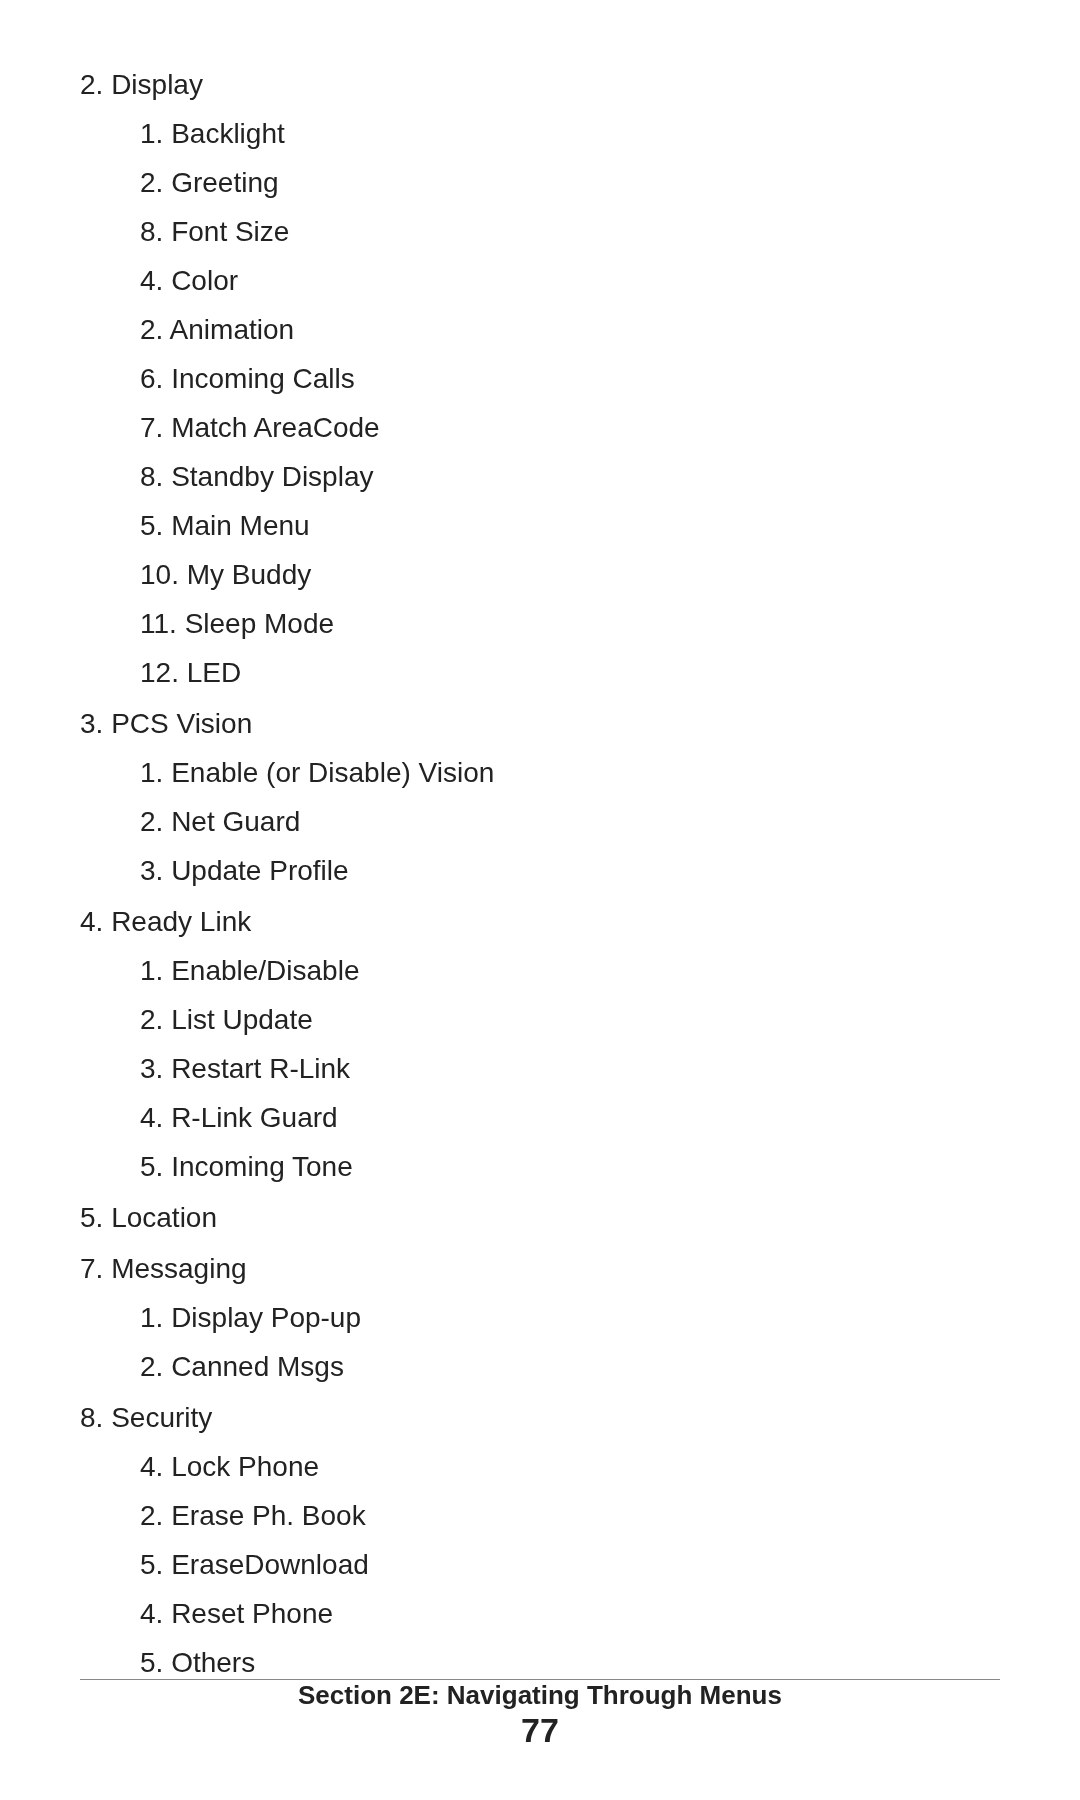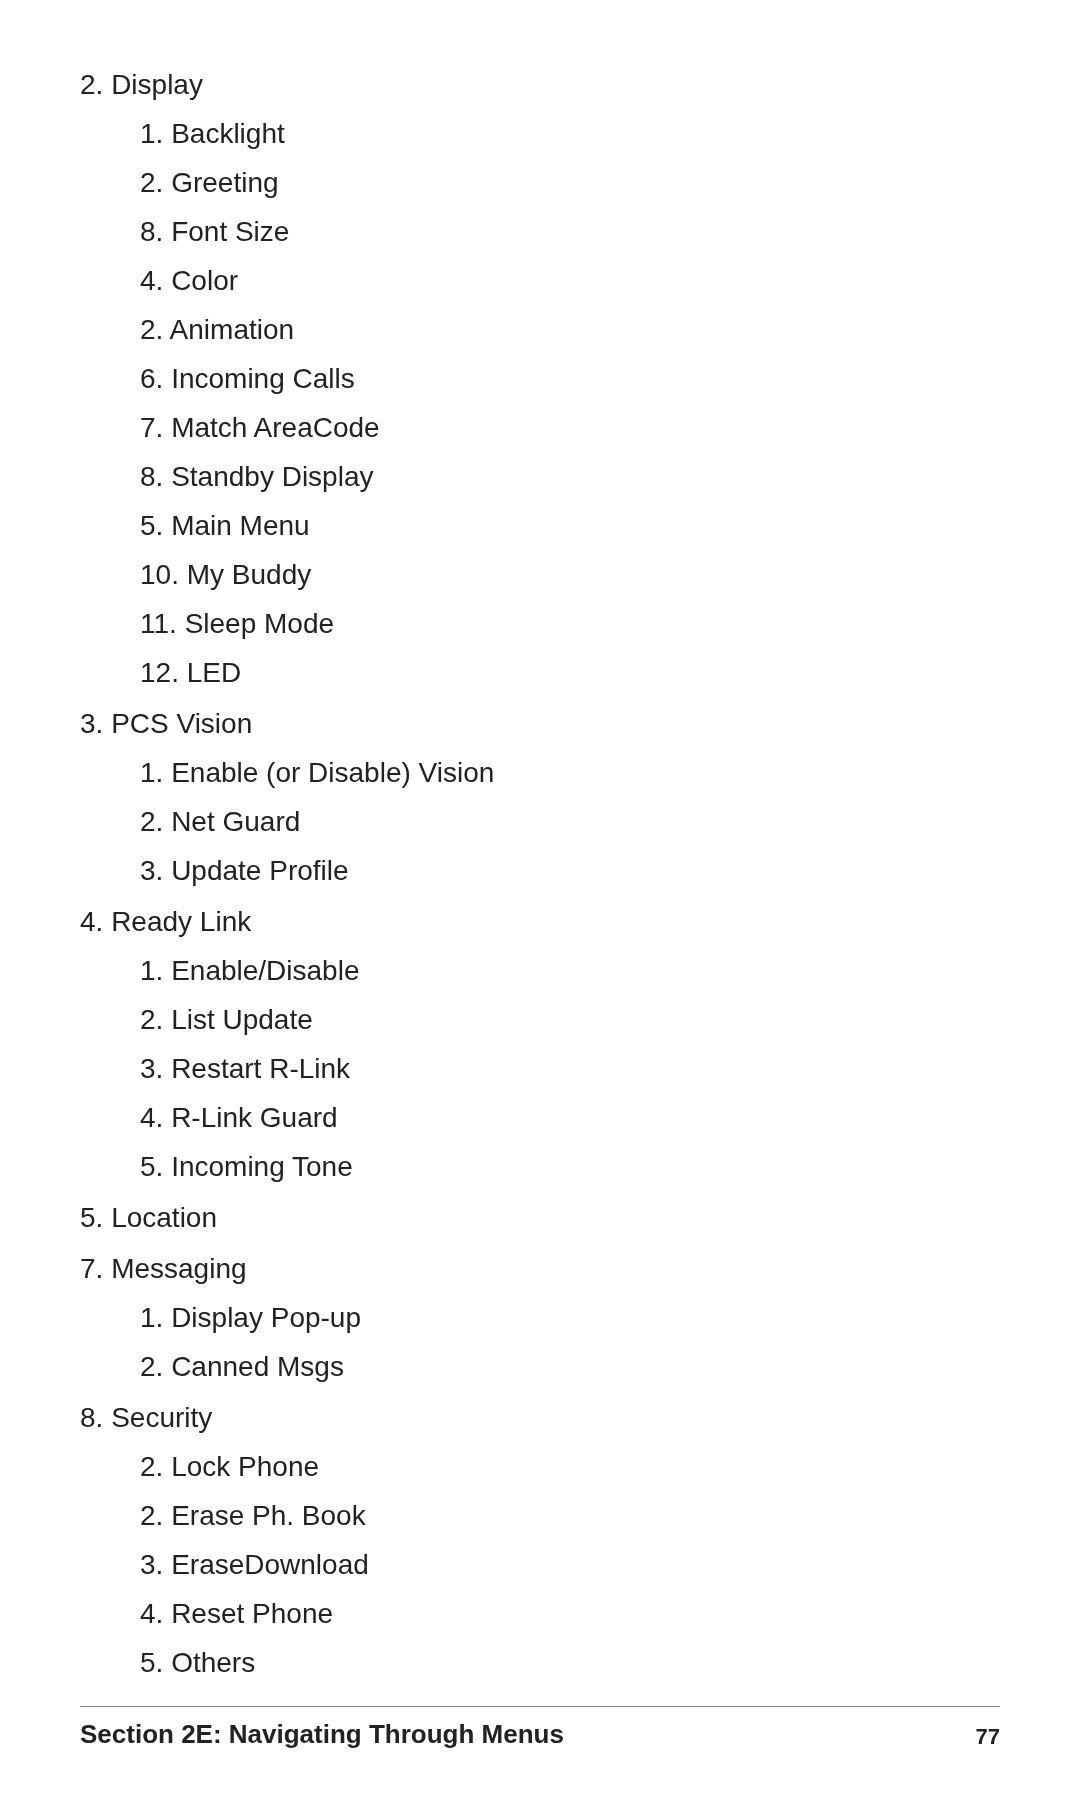--- a/index.html
+++ b/index.html
@@ -36,31 +36,31 @@
     .level2-item {
       line-height: 1.75;
     }
     .footer {
       position: absolute;
       bottom: 50px;
       left: 80px;
       right: 80px;
       display: flex;
       justify-content: space-between;
-      align-items: flex-end;
+      align-items: center;
       border-top: 1px solid #888;
-      padding-top: 12px;
+      flex-direction: column;
     }
     .footer-left {
       font-weight: bold;
       font-size: 26px;
     }
     .footer-right {
       font-weight: bold;
-      font-size: 22px;
+      font-size: 34px;
     }
   </style>
 </head>
 <body>
 
 <div class="page-content">
   <ul class="menu-list" id="menu-root">
   <li class="level1"><span class="item-text">2.  Display</span><ul class="level2-list">
           <li class="level2-item">1.  Backlight</li>
           <li class="level2-item">2.  Greeting</li>
@@ -86,23 +86,23 @@
           <li class="level2-item">3.  Restart R-Link</li>
           <li class="level2-item">4.  R-Link Guard</li>
           <li class="level2-item">5.  Incoming Tone</li>
         </ul></li>
       <li class="level1"><span class="item-text">5.  Location</span></li>
       <li class="level1"><span class="item-text">7.  Messaging</span><ul class="level2-list">
           <li class="level2-item">1.  Display Pop-up</li>
           <li class="level2-item">2.  Canned Msgs</li>
         </ul></li>
       <li class="level1"><span class="item-text">8.  Security</span><ul class="level2-list">
-          <li class="level2-item">2.  Lock Phone</li>
+          <li class="level2-item">4.  Lock Phone</li>
           <li class="level2-item">2.  Erase Ph. Book</li>
-          <li class="level2-item">3.  EraseDownload</li>
+          <li class="level2-item">5.  EraseDownload</li>
           <li class="level2-item">4.  Reset Phone</li>
           <li class="level2-item">5.  Others</li>
         </ul></li>
     </ul>
 </div>
 
 <div class="footer">
   <span class="footer-left">Section 2E: Navigating Through Menus</span>
   <span class="footer-right">77</span>
 </div>

